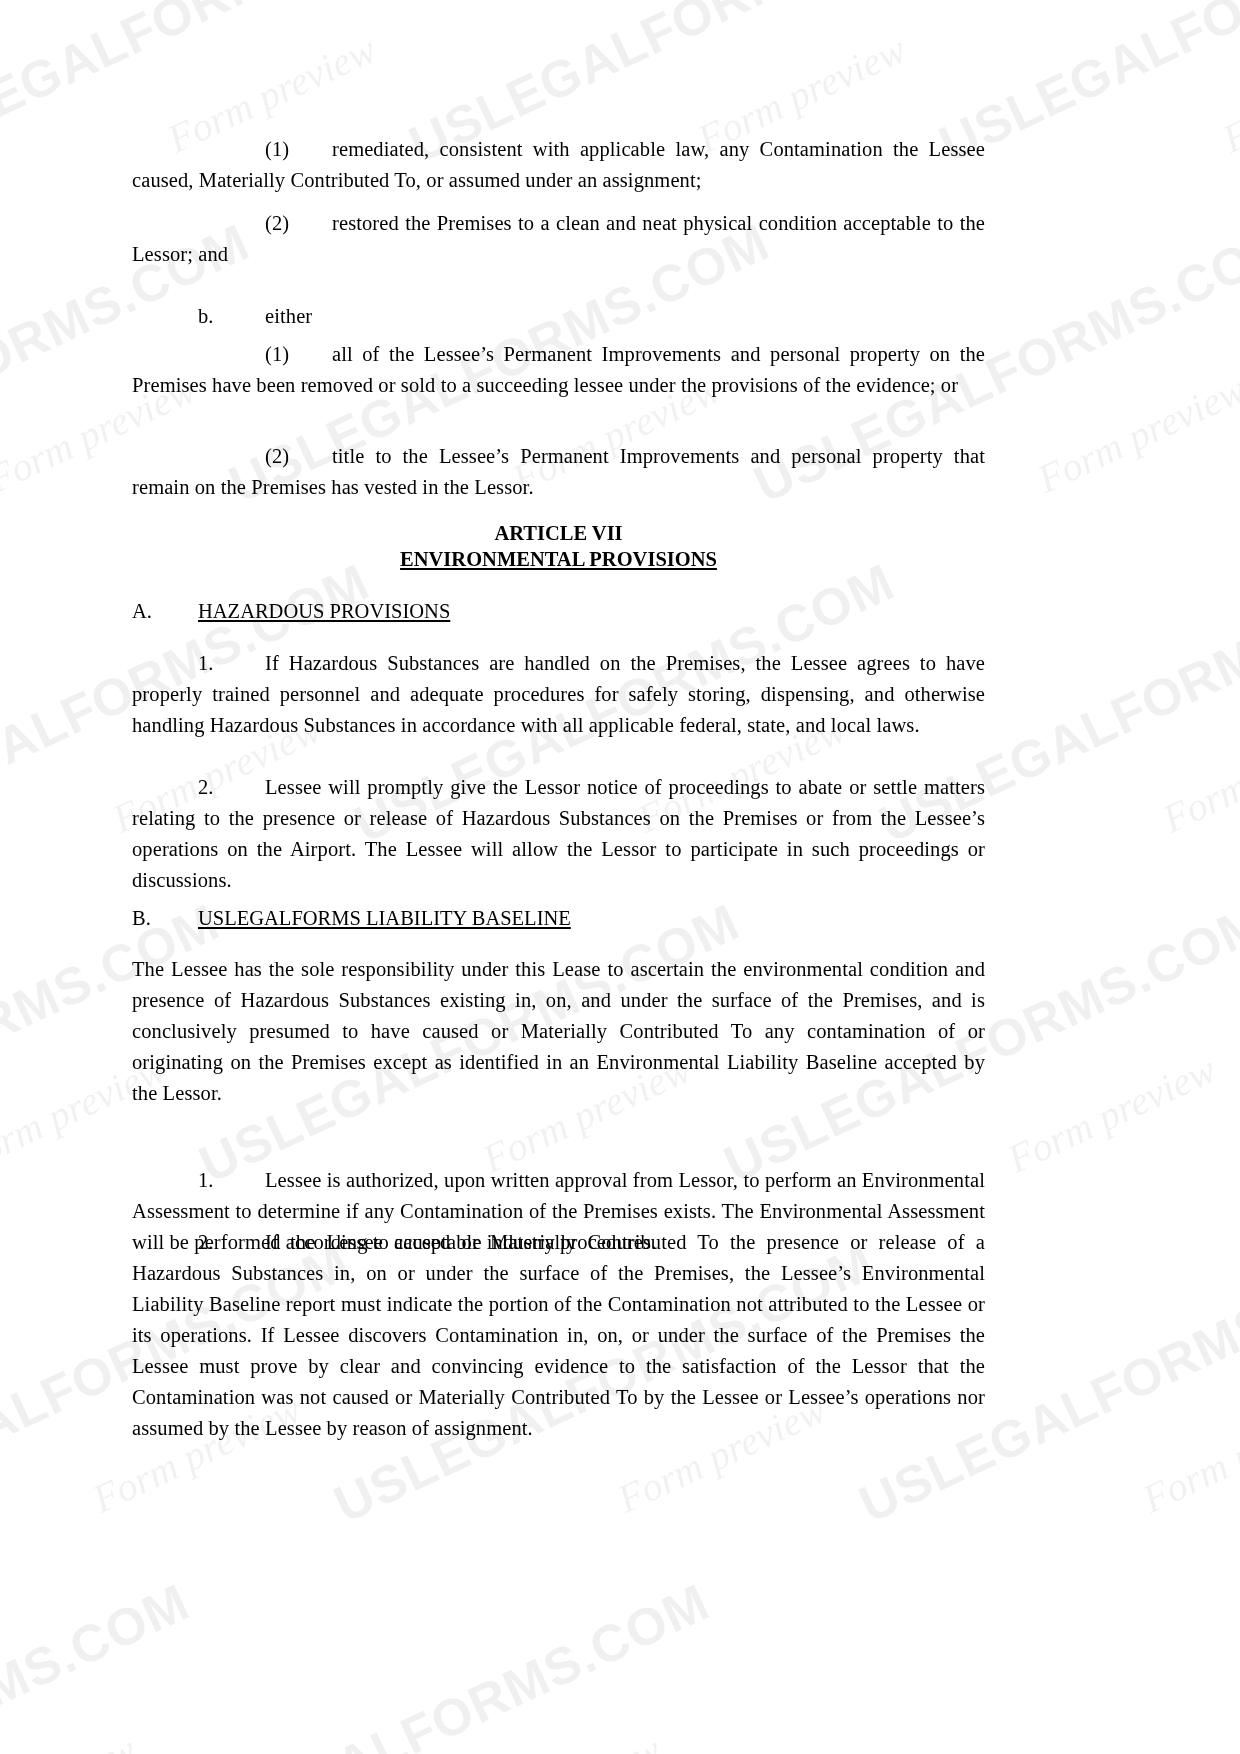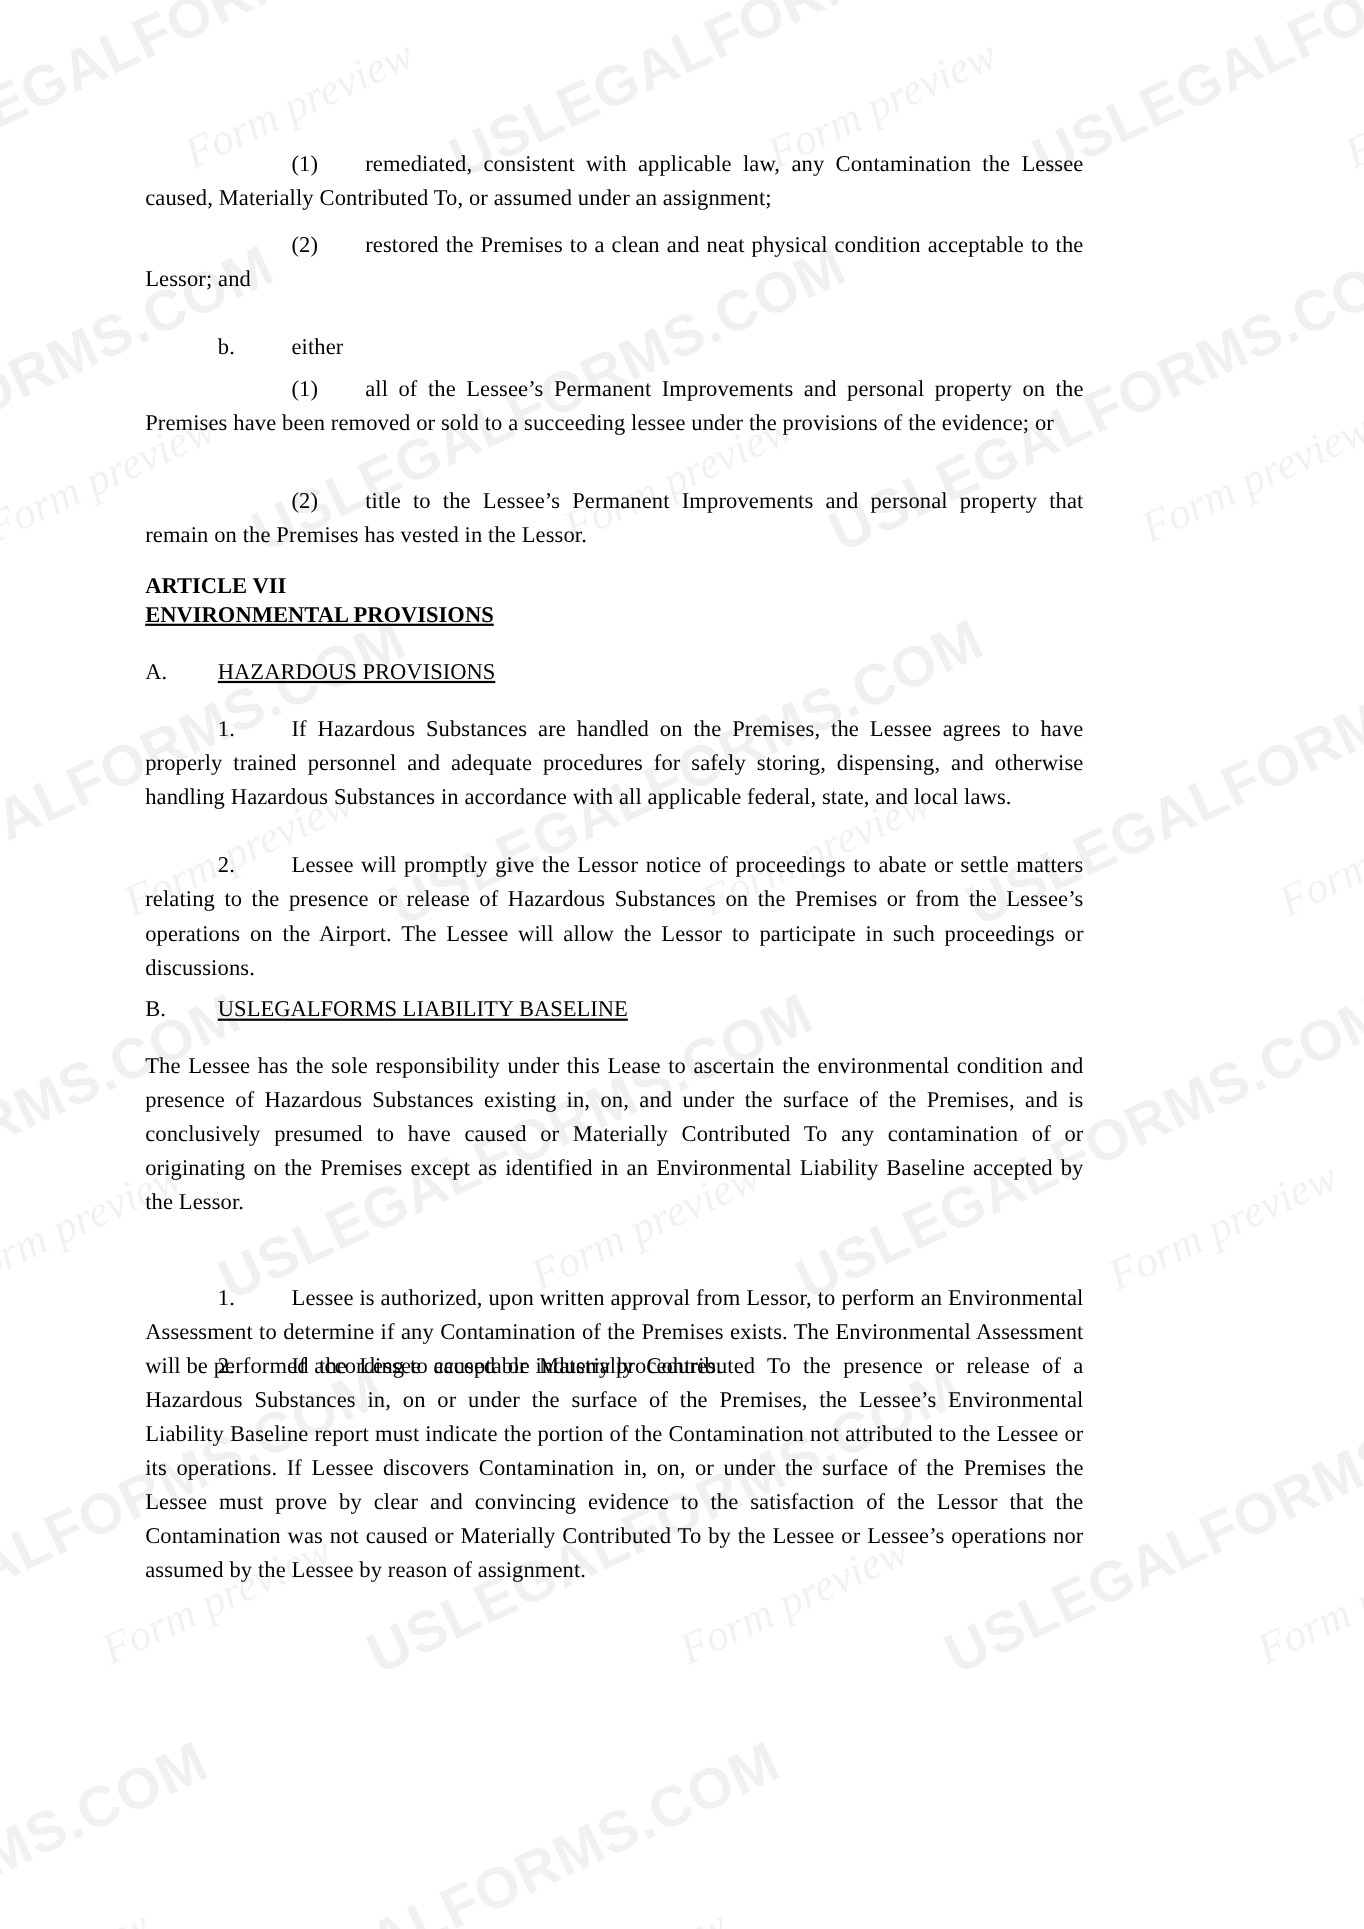--- a/index.html
+++ b/index.html
@@ -73,20 +73,21 @@
     width: 67px;
     text-indent: 0;
   }
   .lvl2 { text-indent: 133px; }     
   .lvl1 { text-indent: 66px; }      
   .flush { text-indent: 0; }
 
   .center {
     position: absolute;
     width: 853px;
+    text-align: center;
     font-size: 20.5px;
     line-height: 31px;
     font-weight: 700;
   }
   .u { text-decoration: underline; text-underline-offset: 2px; }
 
   .section-head {
     position: absolute;
     width: 853px;
     font-size: 20.5px;

